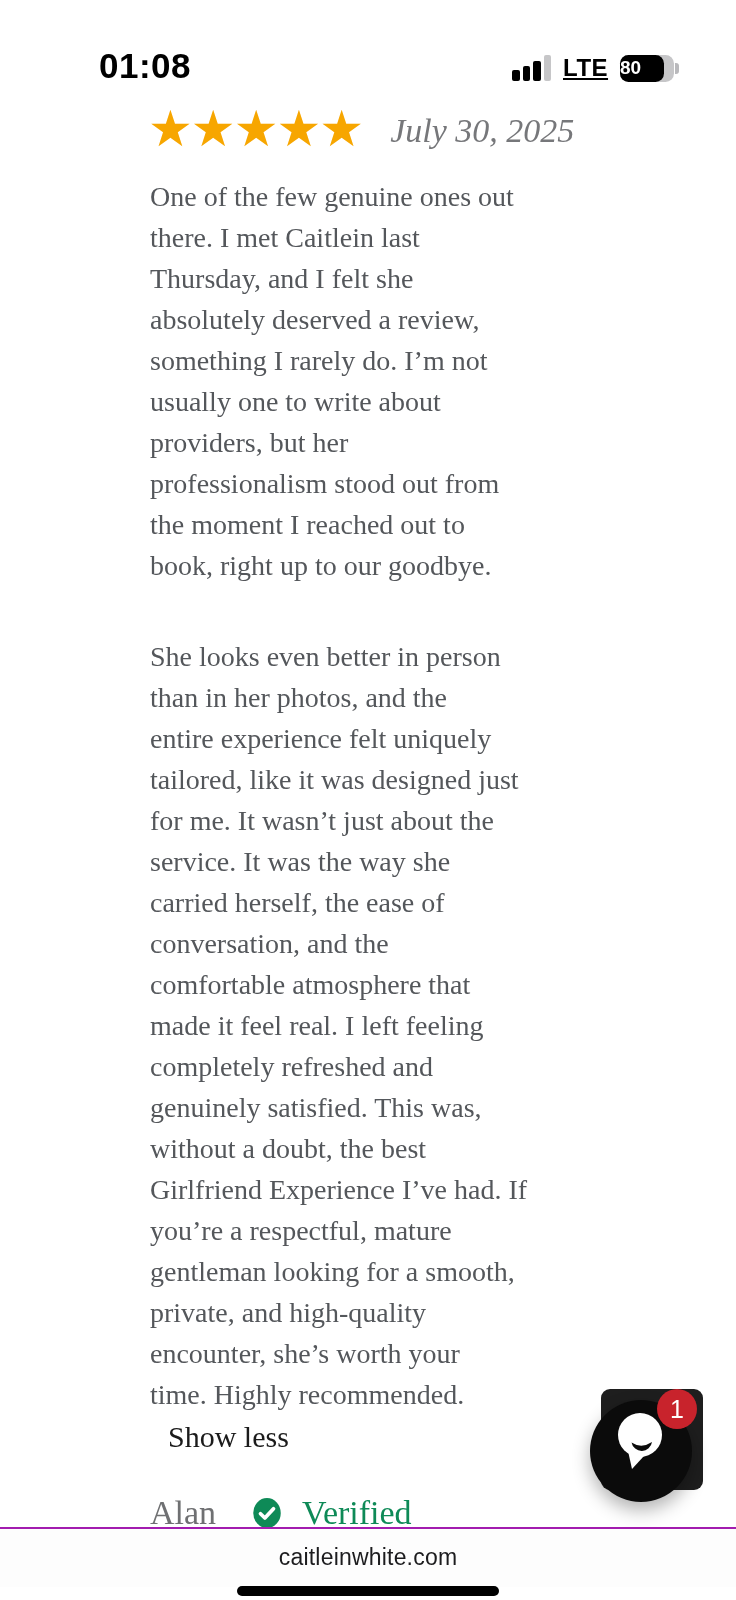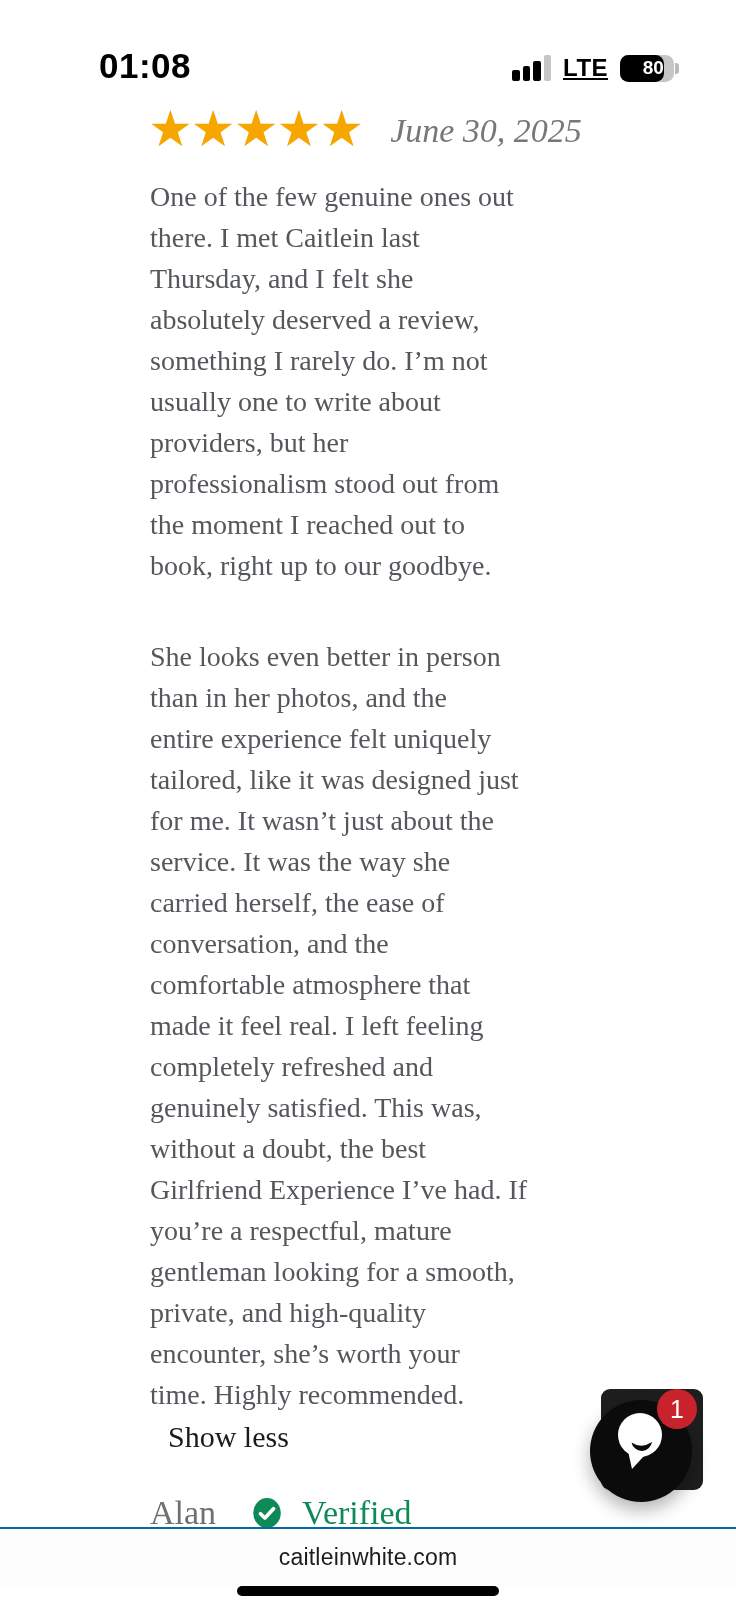--- a/index.html
+++ b/index.html
@@ -24,21 +24,21 @@
   }
   .signal { display:flex; align-items:flex-end; gap:3px; height:26px; }
   .signal .bar { width:7.5px; border-radius:2px; background:#000; }
   .signal .b1 { height:11px; } .signal .b2 { height:15px; }
   .signal .b3 { height:20px; } .signal .b4 { height:26px; background:#c6c6c8; }
   .lte { font-size:24px; font-weight:700; color:#000; letter-spacing:.5px; }
   .battery { position:relative; width:54px; height:27px; border-radius:8.5px; background:#c6c6c8; }
   .battery .fill {
     position:absolute; left:0; top:0; height:100%; width:81%;
     background:#000; border-radius:8.5px;
-    display:flex; align-items:center; justify-content:flex-end;
+    display:flex; align-items:center; justify-content:flex-start;
   }
   .battery .pct { color:#fff; font-size:19px; font-weight:700; }
   .battery .nub {
     position:absolute; right:-5px; top:8px; width:4px; height:11px;
     background:#b9b9bc; border-radius:0 3px 3px 0;
   }
 
   
   .review-header {
     position:absolute; left:148px; top:90px;
@@ -94,21 +94,21 @@
   .chat-badge {
     position:absolute; left:67px; top:9px; width:40px; height:40px;
     border-radius:50%; background:#C8232C; z-index:4;
     display:flex; align-items:center; justify-content:center;
     color:#fff; font-size:25px; font-weight:400;
   }
 
   
   .footer {
     position:absolute; left:0; top:1515px; width:736px; height:60px;
-    background:#fdfdfd; border-top:2px solid #0369a1; z-index:5;
+    background:#fdfdfd; border-top:2px solid #a21caf; z-index:5;
   }
   .footer .url {
     margin-top:15px; text-align:center;
     font-size:23px; color:#1c1c1e; letter-spacing:.2px;
   }
   .home-indicator {
     position:absolute; left:237px; top:57px;
     width:262px; height:10px; border-radius:5px; background:#000;
   }
 </style>
@@ -131,21 +131,21 @@
         <div class="fill">
             <span class="pct">80</span>
           </div>
         <div class="nub"></div>
       </div>
     </div>
   </div>
 
   <div class="review-header">
     <div class="stars">★★★★★</div>
-    <div class="review-date">June 30, 2025</div>
+    <div class="review-date">July 30, 2025</div>
   </div>
 
   <div class="review-body">
     <p>One of the few genuine ones out
 there. I met Caitlein last
 Thursday, and I felt she
 absolutely deserved a review,
 something I rarely do. I’m not
 usually one to write about
 providers, but her

